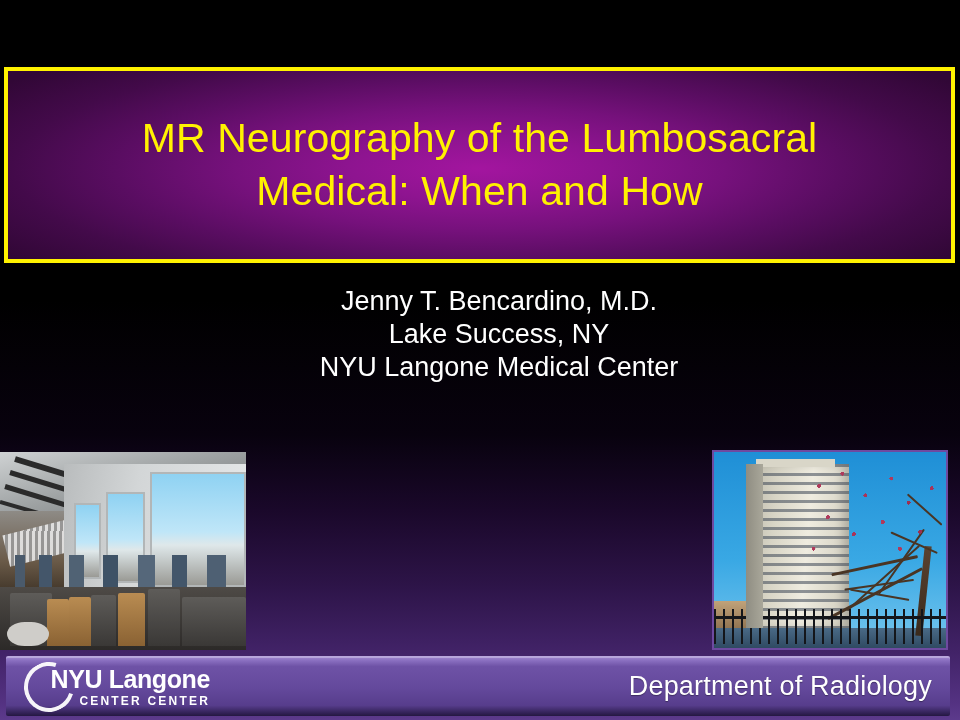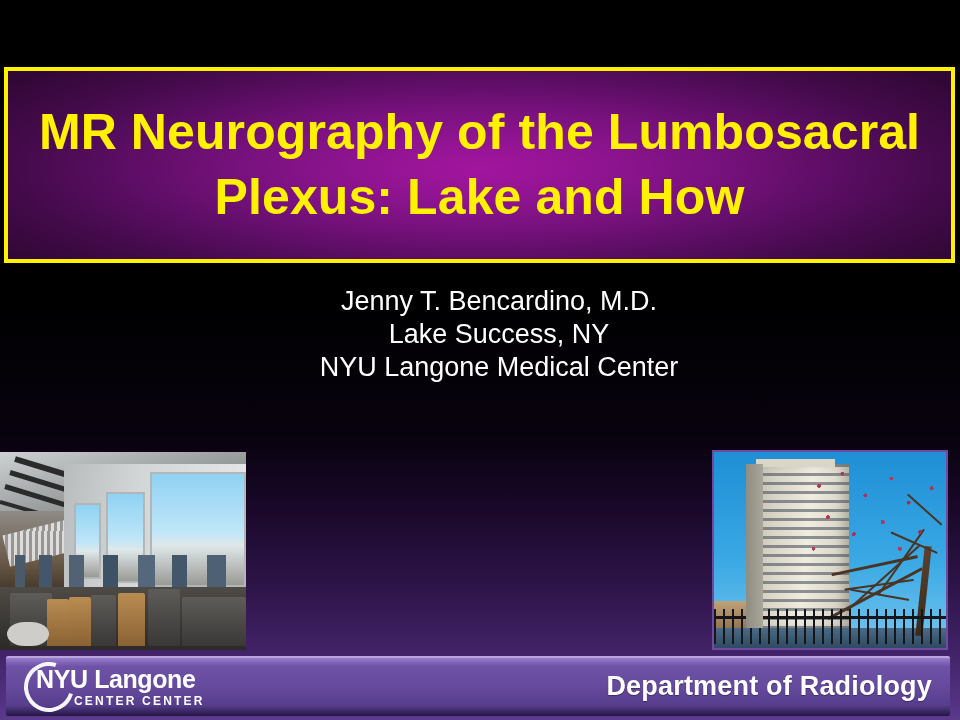--- a/index.html
+++ b/index.html
@@ -50,22 +50,22 @@
         #430a4a 80%,
         #310736 100%);
     z-index:3;
     display:flex;
     align-items:center;
     justify-content:center;
   }
   .title-text {
     color:#FFF200;
     font-family:"Liberation Sans", sans-serif;
-    font-size:50px;
-    font-weight:700;
+    font-size:41px;
+    font-weight:400;
     line-height:1.30;
     text-align:center;
     letter-spacing:0.1px;
     width:100%;
     padding:0 12px;
     text-shadow:0 0 1px rgba(140,10,130,.6);
   }
 
   
   .subtitle-block {
@@ -262,21 +262,21 @@
     display:flex;
     align-items:center;
     justify-content:space-between;
   }
 
   
   .logo {
     position:relative;
     margin-left:14px;
     width:190px; height:52px;
-    display:flex; flex-direction:column; justify-content:center;
+    display:flex; flex-direction:column; justify-content:center;align-items:flex-end;
   }
   .logo-arc {
     position:absolute;
     left:4px; top:1px;
     width:50px; height:50px;
     border:4px solid #ffffff;
     border-radius:50%;
     border-right-color:transparent;
     transform:rotate(-28deg);
     opacity:.95;
@@ -298,36 +298,36 @@
     letter-spacing:2.2px;
     margin-left:54px;
     margin-top:3px;
     line-height:1;
   }
 
   .dept-label {
     margin-right:18px;
     color:#ffffff;
     font-size:27px;
-    font-weight:700;
+    font-weight:400;
     letter-spacing:0.2px;
     text-shadow:0 1px 1px rgba(0,0,0,.35);
   }
 </style>
 </head>
 <body>
 
 <div class="slide">
 
   <div class="lower-gradient"></div>
 
   <div class="title-box">
     <div class="title-text">
       <span>MR Neurography of the Lumbosacral</span><br>
-      <span>Plexus: Lake and How</span>
+      <span>Medical: When and How</span>
     </div>
   </div>
 
   <div class="subtitle-block">
     <span class="subtitle-line">Jenny T. Bencardino, M.D.</span>
     <span class="subtitle-line">Lake Success, NY</span>
     <span class="subtitle-line">NYU Langone Medical Center</span>
   </div>
 
   <div class="photo photo-left">

